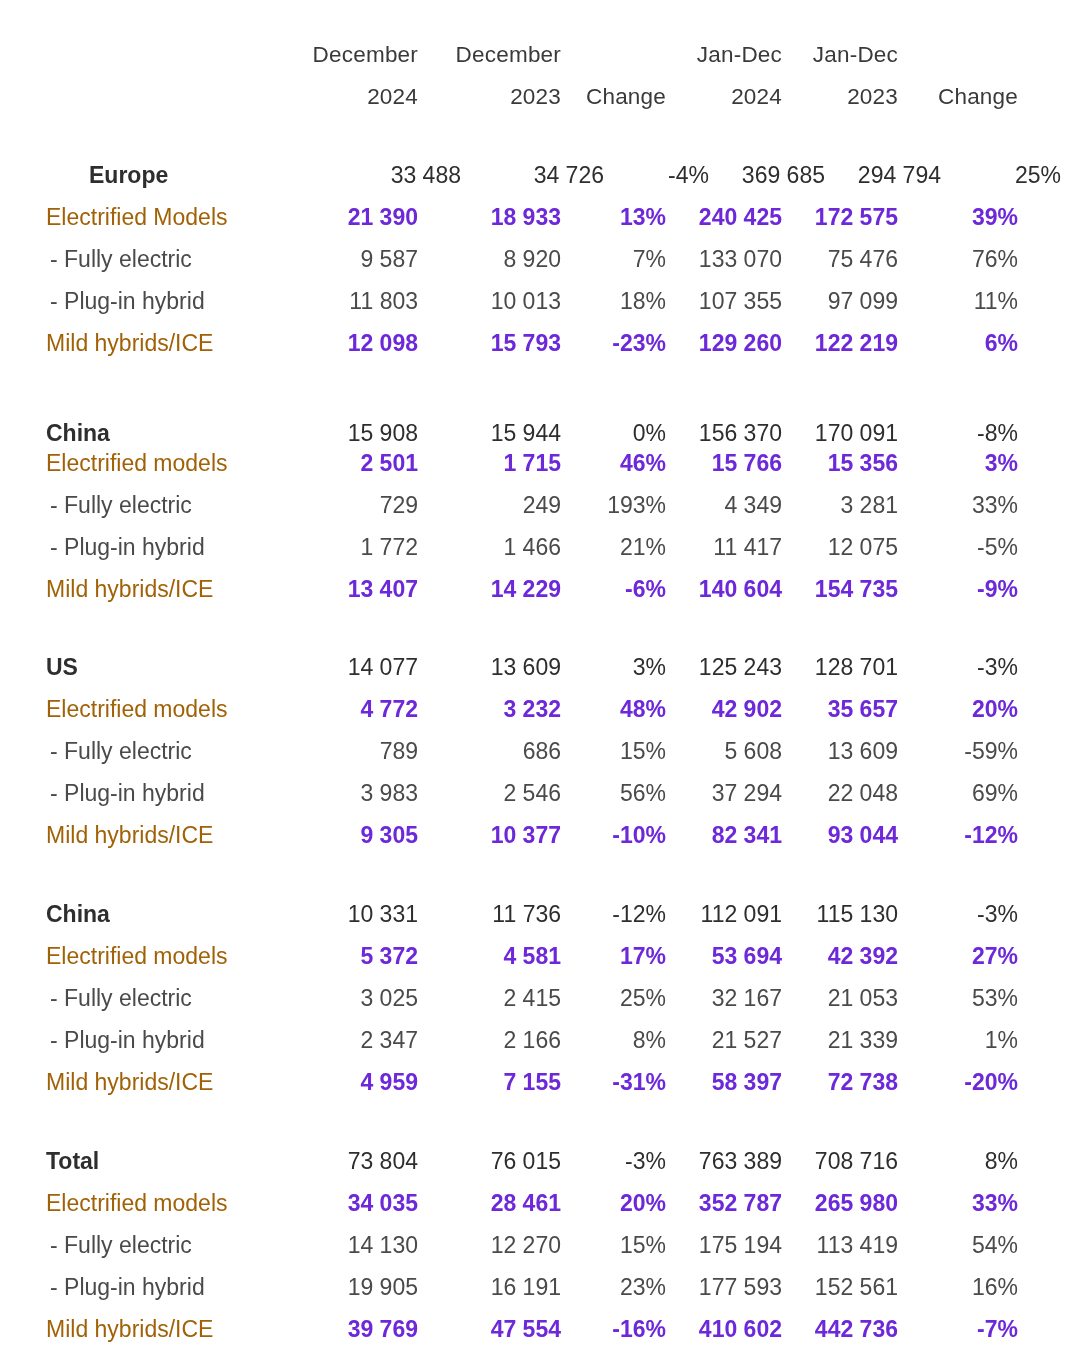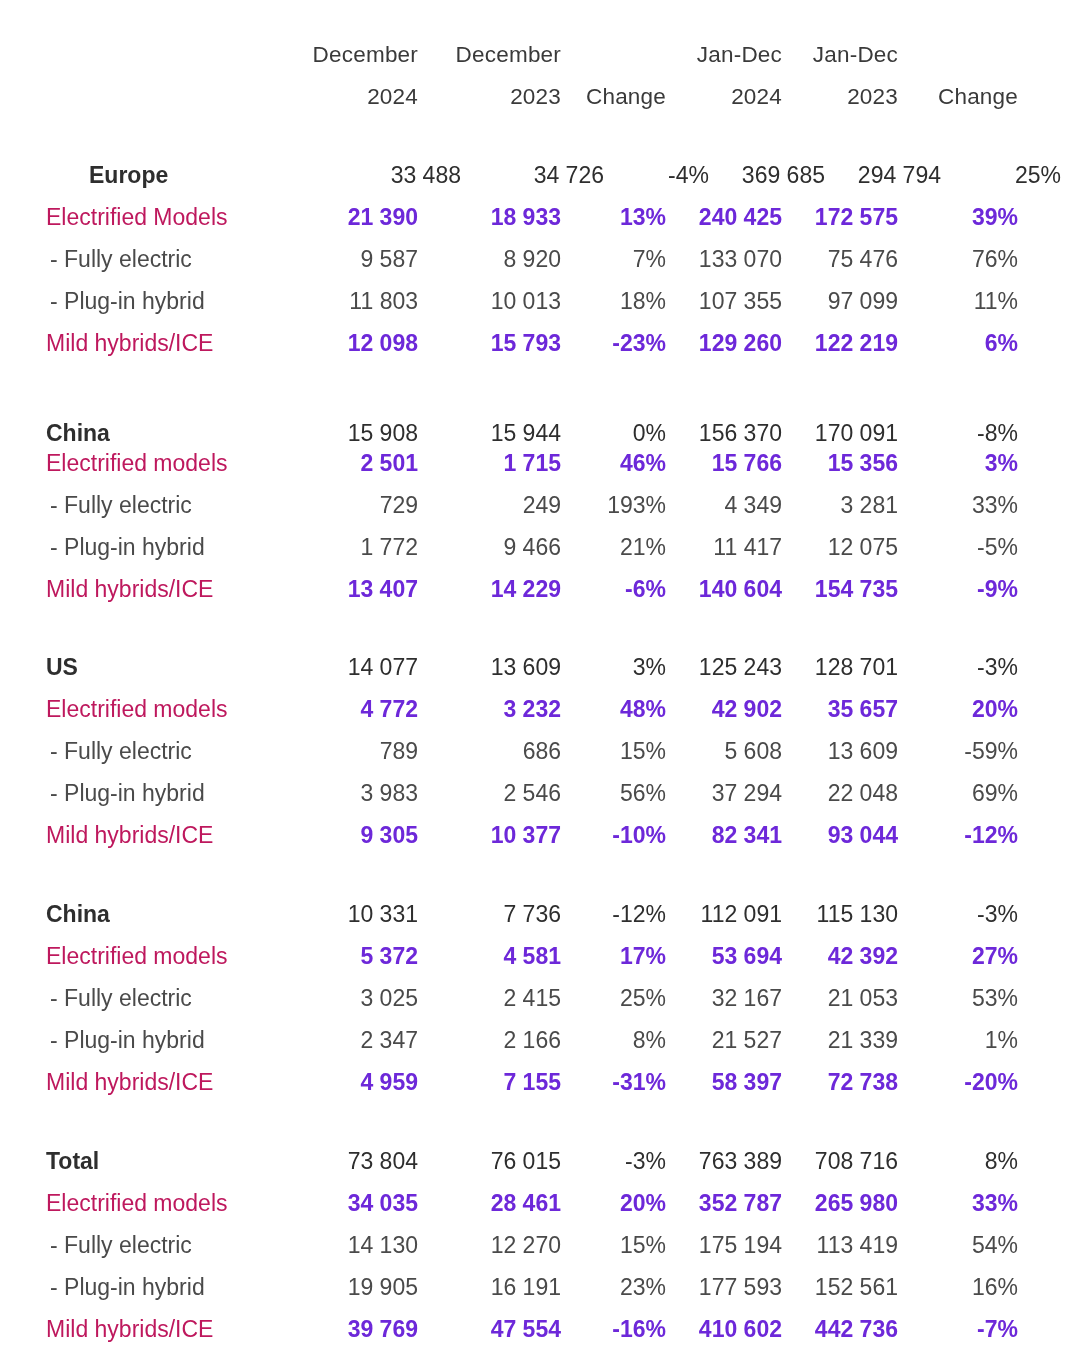--- a/index.html
+++ b/index.html
@@ -52,21 +52,21 @@
   .hdr-row .cell {
     font-weight: 400;
     color: #3a3a3a;
     font-size: 22.5px;
     letter-spacing: 0.2px;
   }
 
   .row.region .cell { font-weight: 400; color: #2e2e2e; }
   .row.region .label { font-weight: 600; }
   .row.bold .num { font-weight: 700; color: #6d28d9; }
-  .row.bold .label { font-weight: 400; color: #be185d; }
+  .row.bold .label { font-weight: 400; color: #a16207; }
   .row.sub .cell { font-weight: 400; color: #4a4a4a; }
   .row.sub .label { left: 50px; }
 </style>
 </head>
 <body>
 
 <div class="sheet">
 
   <div class="hdr-row" style="top:34px;">
     <span class="cell num c1">December</span>
@@ -155,21 +155,21 @@
     <span class="cell num c1">729</span>
     <span class="cell num c2">249</span>
     <span class="cell num c3">193%</span>
     <span class="cell num c4">4 349</span>
     <span class="cell num c5">3 281</span>
     <span class="cell num c6">33%</span>
   </div>
   <div class="row sub" style="top:526px;">
     <span class="cell label"> - Plug-in hybrid</span>
     <span class="cell num c1">1 772</span>
-    <span class="cell num c2">9 466</span>
+    <span class="cell num c2">1 466</span>
     <span class="cell num c3">21%</span>
     <span class="cell num c4">11 417</span>
     <span class="cell num c5">12 075</span>
     <span class="cell num c6">-5%</span>
   </div>
   <div class="row bold" style="top:568px;">
     <span class="cell label">Mild hybrids/ICE</span>
     <span class="cell num c1">13 407</span>
     <span class="cell num c2">14 229</span>
     <span class="cell num c3">-6%</span>
@@ -220,21 +220,21 @@
     <span class="cell num c2">10 377</span>
     <span class="cell num c3">-10%</span>
     <span class="cell num c4">82 341</span>
     <span class="cell num c5">93 044</span>
     <span class="cell num c6">-12%</span>
   </div>
 
   <div class="row region" style="top:893px;">
     <span class="cell label">China</span>
     <span class="cell num c1">10 331</span>
-    <span class="cell num c2">7 736</span>
+    <span class="cell num c2">11 736</span>
     <span class="cell num c3">-12%</span>
     <span class="cell num c4">112 091</span>
     <span class="cell num c5">115 130</span>
     <span class="cell num c6">-3%</span>
   </div>
   <div class="row bold" style="top:935px;">
     <span class="cell label">Electrified models</span>
     <span class="cell num c1">5 372</span>
     <span class="cell num c2">4 581</span>
     <span class="cell num c3">17%</span>

